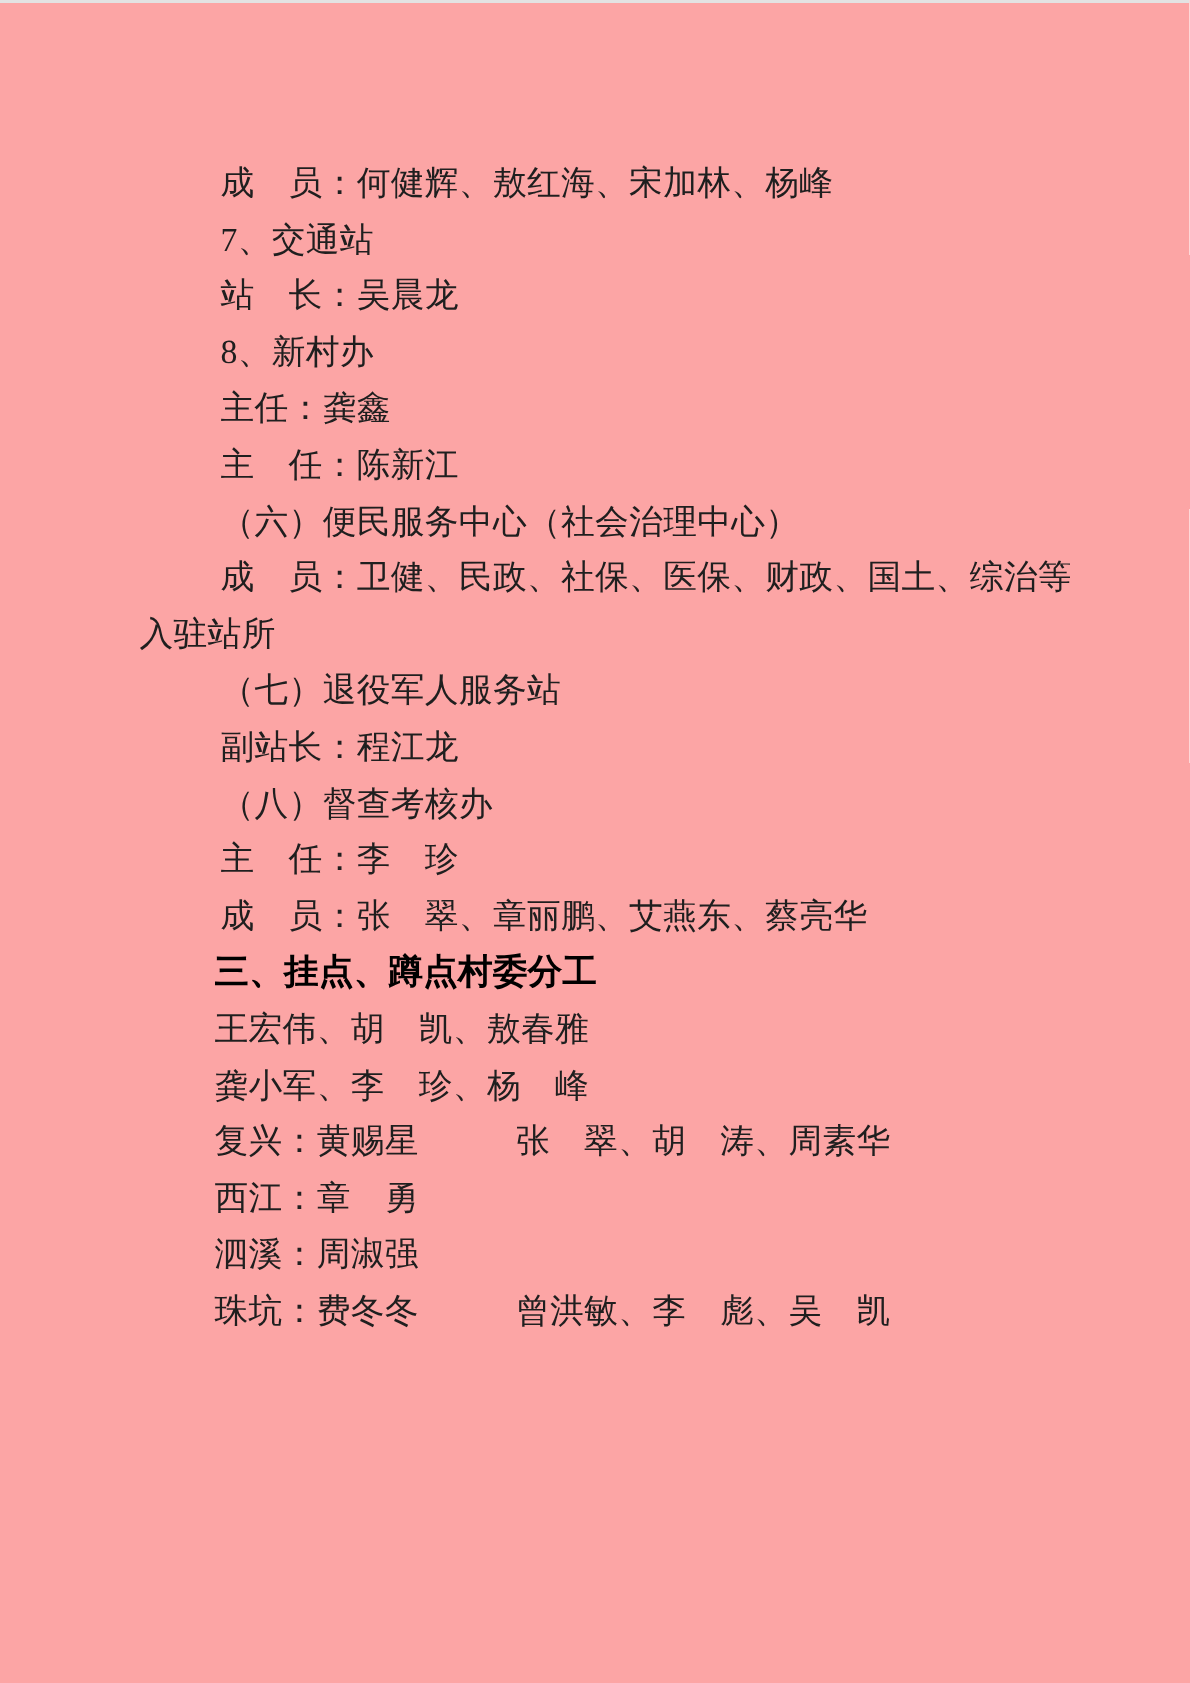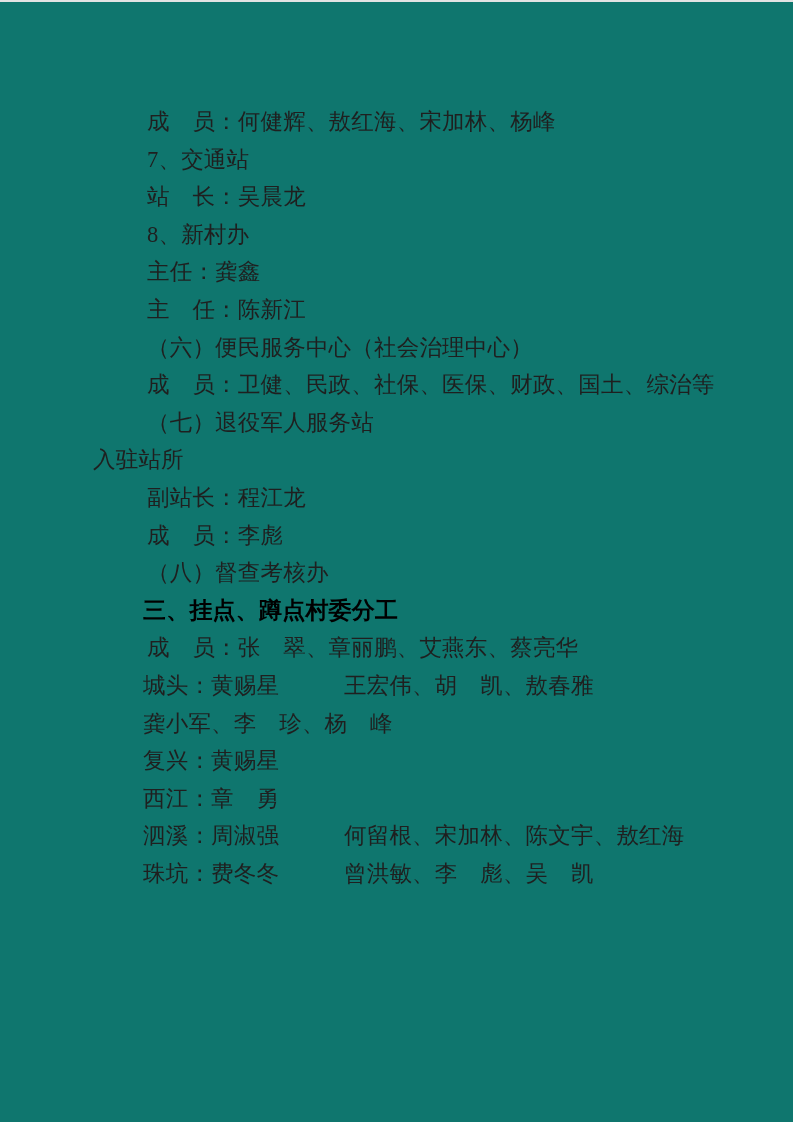--- a/index.html
+++ b/index.html
@@ -10,21 +10,21 @@
   body {
     width: 793px;
     height: 1122px;
     overflow: hidden;
     font-family: "Liberation Serif", serif;
   }
   .page {
     position: relative;
     width: 793px;
     height: 1122px;
-    background: #0f766e;
+    background: #fca5a5;
     box-sizing: border-box;
   }
   .page-top-edge {
     position: absolute;
     top: 0; left: 0;
     width: 100%;
     height: 2px;
     background: #e3e3e3;
   }
   .content {
@@ -69,45 +69,44 @@
   <div class="content">
 
     <div class="line indent">成　员：何健辉、敖红海、宋加林、杨峰</div>
     <div class="line indent">7、交通站</div>
     <div class="line indent">站　长：吴晨龙</div>
     <div class="line indent">8、新村办</div>
     <div class="line indent">主任：龚鑫</div>
     <div class="line indent">主　任：陈新江</div>
     <div class="line indent">（六）便民服务中心（社会治理中心）</div>
     <div class="line indent">成　员：卫健、民政、社保、医保、财政、国土、综治等</div>
+    <div class="line flush">入驻站所</div>
     <div class="line indent">（七）退役军人服务站</div>
-    <div class="line flush">入驻站所</div>
     <div class="line indent">副站长：程江龙</div>
-    <div class="line indent">成　员：李彪</div>
     <div class="line indent">（八）督查考核办</div>
+    <div class="line indent">主　任：李　珍</div>
+    <div class="line indent">成　员：张　翠、章丽鹏、艾燕东、蔡亮华</div>
+
     <div class="line heading">三、挂点、蹲点村委分工</div>
 
-    <div class="line indent">成　员：张　翠、章丽鹏、艾燕东、蔡亮华</div>
-
     <div class="line row">
-      <span class="village">城头：黄赐星</span>
       <span class="members">王宏伟、胡　凯、敖春雅</span>
     </div>
     <div class="line row">
       <span class="members">龚小军、李　珍、杨　峰</span>
     </div>
     <div class="line row">
       <span class="village">复兴：黄赐星</span>
+      <span class="members">张　翠、胡　涛、周素华</span>
     </div>
     <div class="line row">
       <span class="village">西江：章　勇</span>
     </div>
     <div class="line row">
       <span class="village">泗溪：周淑强</span>
-      <span class="members">何留根、宋加林、陈文宇、敖红海</span>
     </div>
     <div class="line row">
       <span class="village">珠坑：费冬冬</span>
       <span class="members">曾洪敏、李　彪、吴　凯</span>
     </div>
 
   </div>
 </div>
 
 </body></html>

